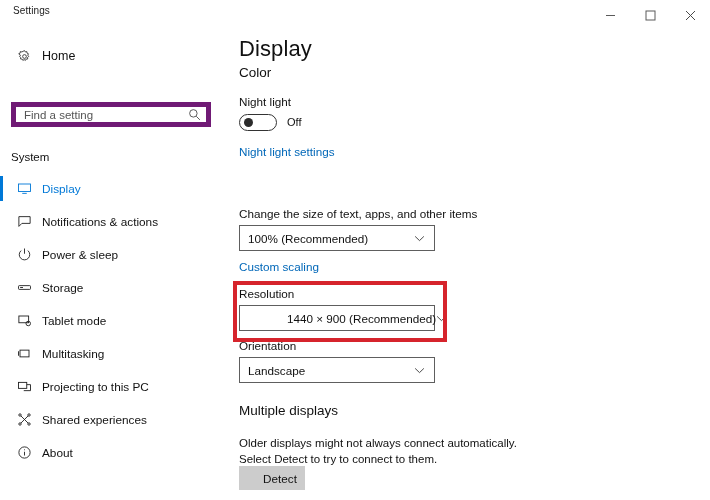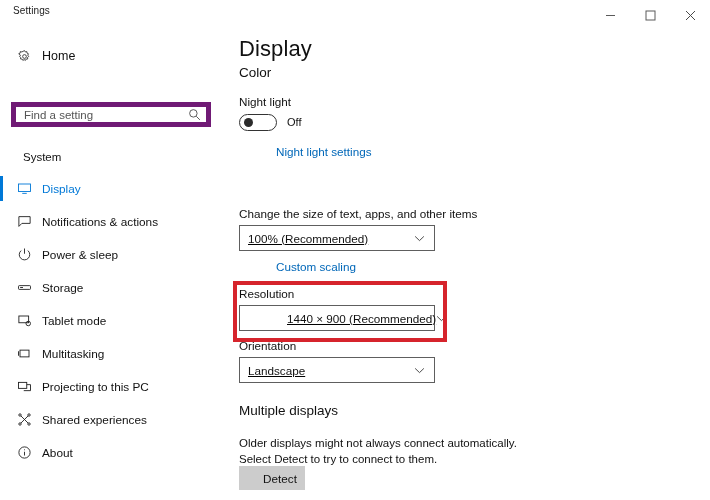--- a/index.html
+++ b/index.html
@@ -106,21 +106,21 @@
   .search-icon {
     width: 24px;
     display: flex;
     align-items: center;
     justify-content: center;
     color: #4a4a4a;
   }
 
   .group-header {
     position: absolute;
-    left: 23px; top: 120px;
+    left: 11px; top: 120px;
     font-size: 11.5px;
     color: #111;
   }
 
   .navlist {
     position: absolute;
     left: 0; top: 141px;
     width: 228px;
   }
   .navitem {
@@ -181,21 +181,20 @@
     font-size: 11.7px;
     color: #111;
   }
   .link {
     position: absolute;
     left: 11px;
     font-size: 11.7px;
     color: #0067b8;
     text-decoration: none;
     cursor: pointer;
-    margin-left: 37px;
   }
 
   
   .toggle {
     position: absolute;
     left: 11px;
     width: 38px; height: 17px;
     border: 1px solid #333;
     border-radius: 9px;
     box-sizing: border-box;
@@ -219,21 +218,20 @@
   .combo {
     position: absolute;
     height: 26px;
     border: 1px solid #5e5e5e;
     background: #ffffff;
     box-sizing: border-box;
     display: flex;
     align-items: center;
     justify-content: space-between;
     cursor: pointer;
-    text-decoration: underline;
   }
   .combo .combo-text {
     font-size: 11.7px;
     color: #111;
     padding-left: 8px;
     white-space: nowrap;
   }
   .combo .chev {
     padding-right: 9px;
     display: flex;

